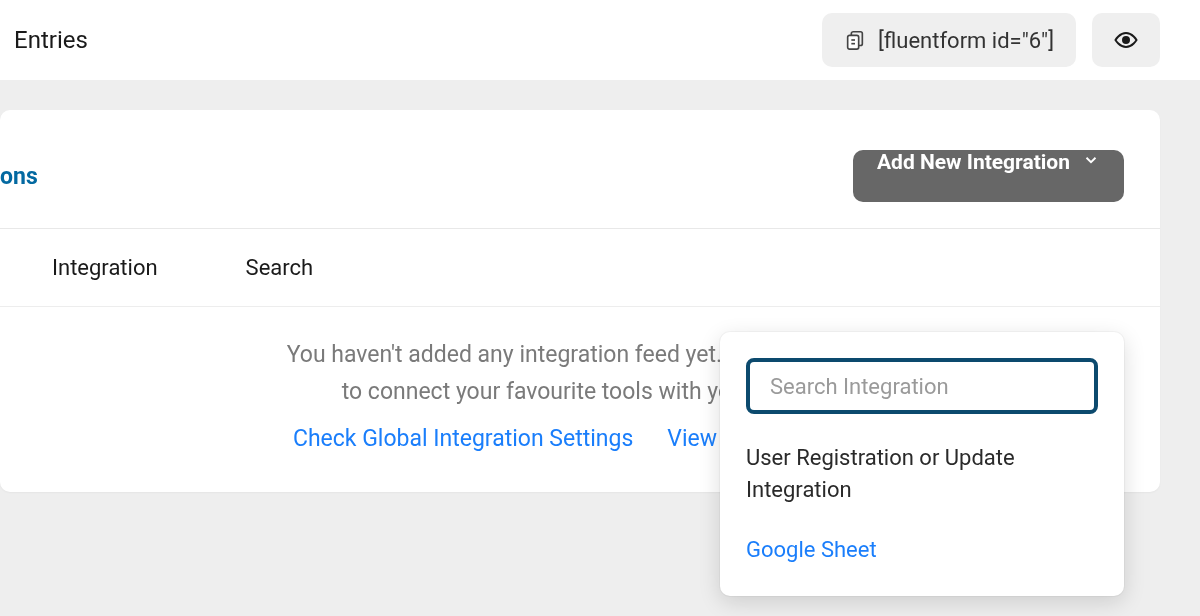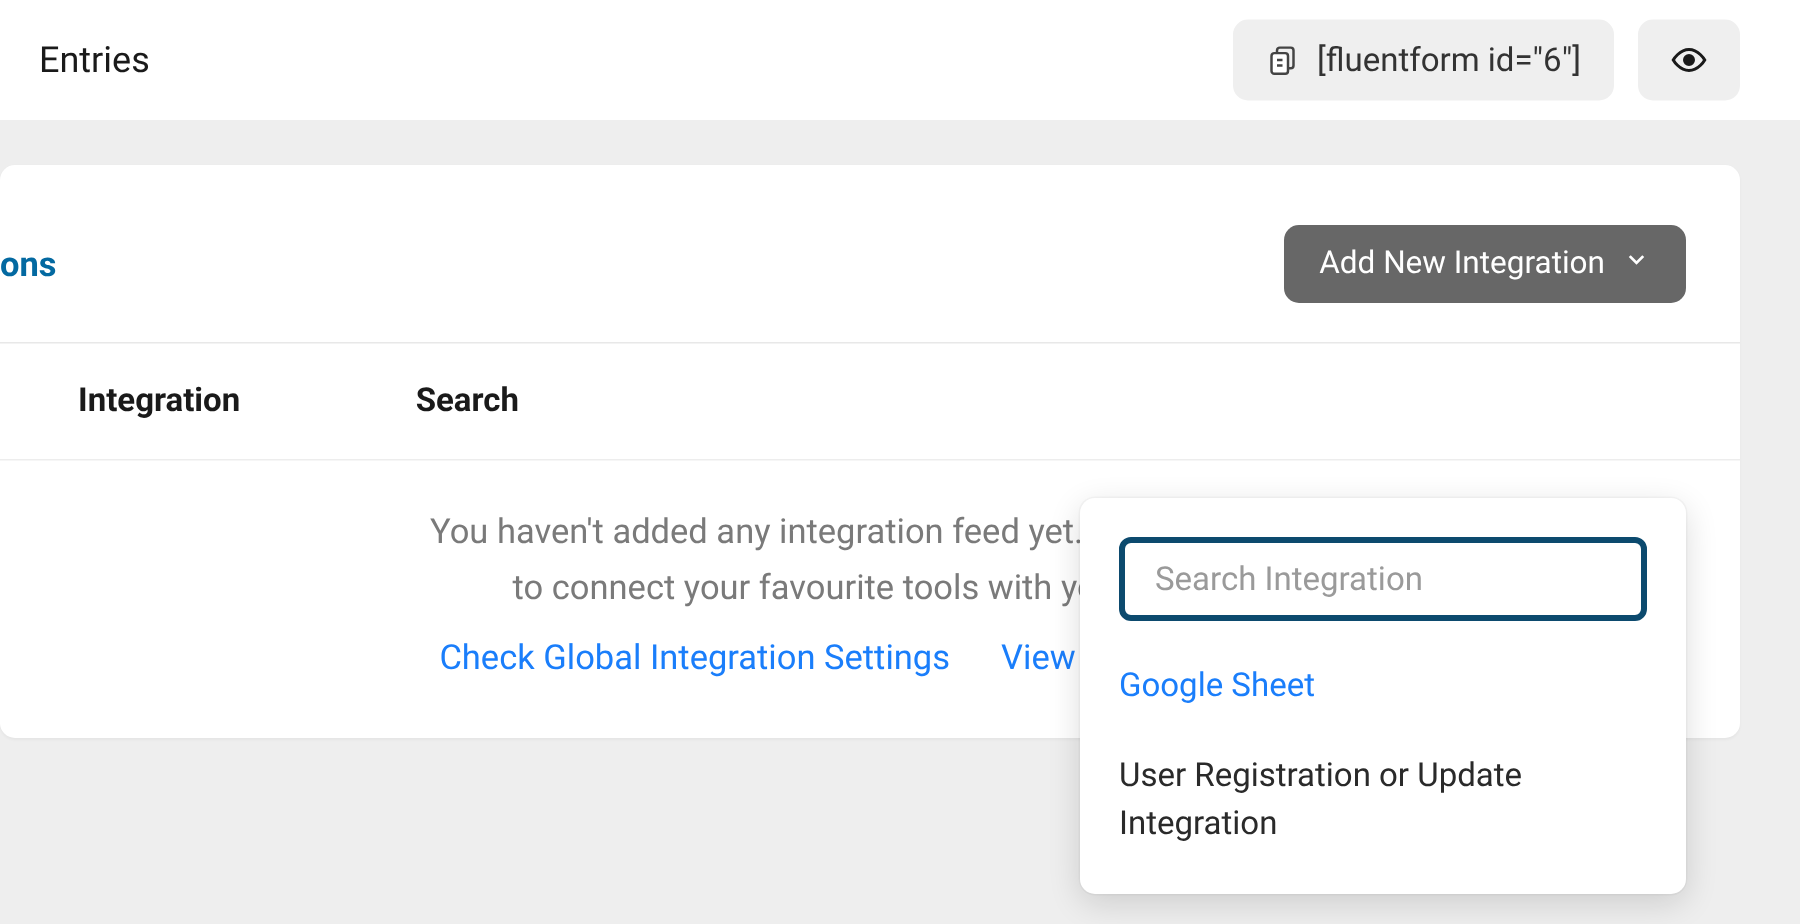--- a/index.html
+++ b/index.html
@@ -10,22 +10,21 @@
       background:#ffffff;
       height:80px;
       display:flex;
       align-items:center;
       justify-content:space-between;
       padding:0 40px 0 0;
     }
     .topbar-left {
       font-size:24px;
       color:#1a1a1a;
-      padding-left:2px;
-      margin-left:24px;
+      padding-left:14px;
     }
     .topbar-right {
       display:flex;
       gap:16px;
     }
     .pill {
       background:#efefef;
       border-radius:10px;
       height:54px;
       display:flex;
@@ -61,36 +60,36 @@
       padding-left:0;
     }
     .add-btn {
       background:#676767;
       color:#ffffff;
       border:none;
       border-radius:10px;
       height:52px;
       padding:0 24px;
       font-size:21px;
+      font-weight:700;
+      display:flex;
+      align-items:flex-start;
+      gap:12px;
+      cursor:pointer;
+    }
+    .add-btn svg { stroke:#fff; }
+
+    .hr { height:1px; background:#e8e8e8; width:100%; }
+
+    .table-head {
+      display:flex;
+      padding:26px 0 26px 52px;
+      gap:88px;
+      font-size:22px;
       font-weight:400;
-      display:flex;
-      align-items:center;
-      gap:12px;
-      cursor:pointer;
-    }
-    .add-btn svg { stroke:#fff; }
-
-    .hr { height:1px; background:#e8e8e8; width:100%; }
-
-    .table-head {
-      display:flex;
-      padding:26px 0 26px 52px;
-      gap:117px;
-      font-size:22px;
-      font-weight:700;
       color:#1a1a1a;
     }
     .hr2 { height:1px; background:#ededed; width:100%; }
 
     .empty {
       padding:30px 40px 40px;
       text-align:center;
     }
     .empty-msg {
       font-size:23px;
@@ -201,16 +200,16 @@
       <span>to connect your favourite tools with your forms</span>
     </div>
     <div class="empty-links">
       <a>Check Global Integration Settings</a>
       <a>View Documentatio</a>
     </div>
   </div>
 
   <div class="popover">
     <input class="search" type="text" placeholder="Search Integration" style="">
+    <div class="pop-item dark">User Registration or Update Integration</div>
     <div class="pop-item blue">Google Sheet</div>
-    <div class="pop-item dark">User Registration or Update Integration</div>
   </div>
 </div>
 
 </body></html>

